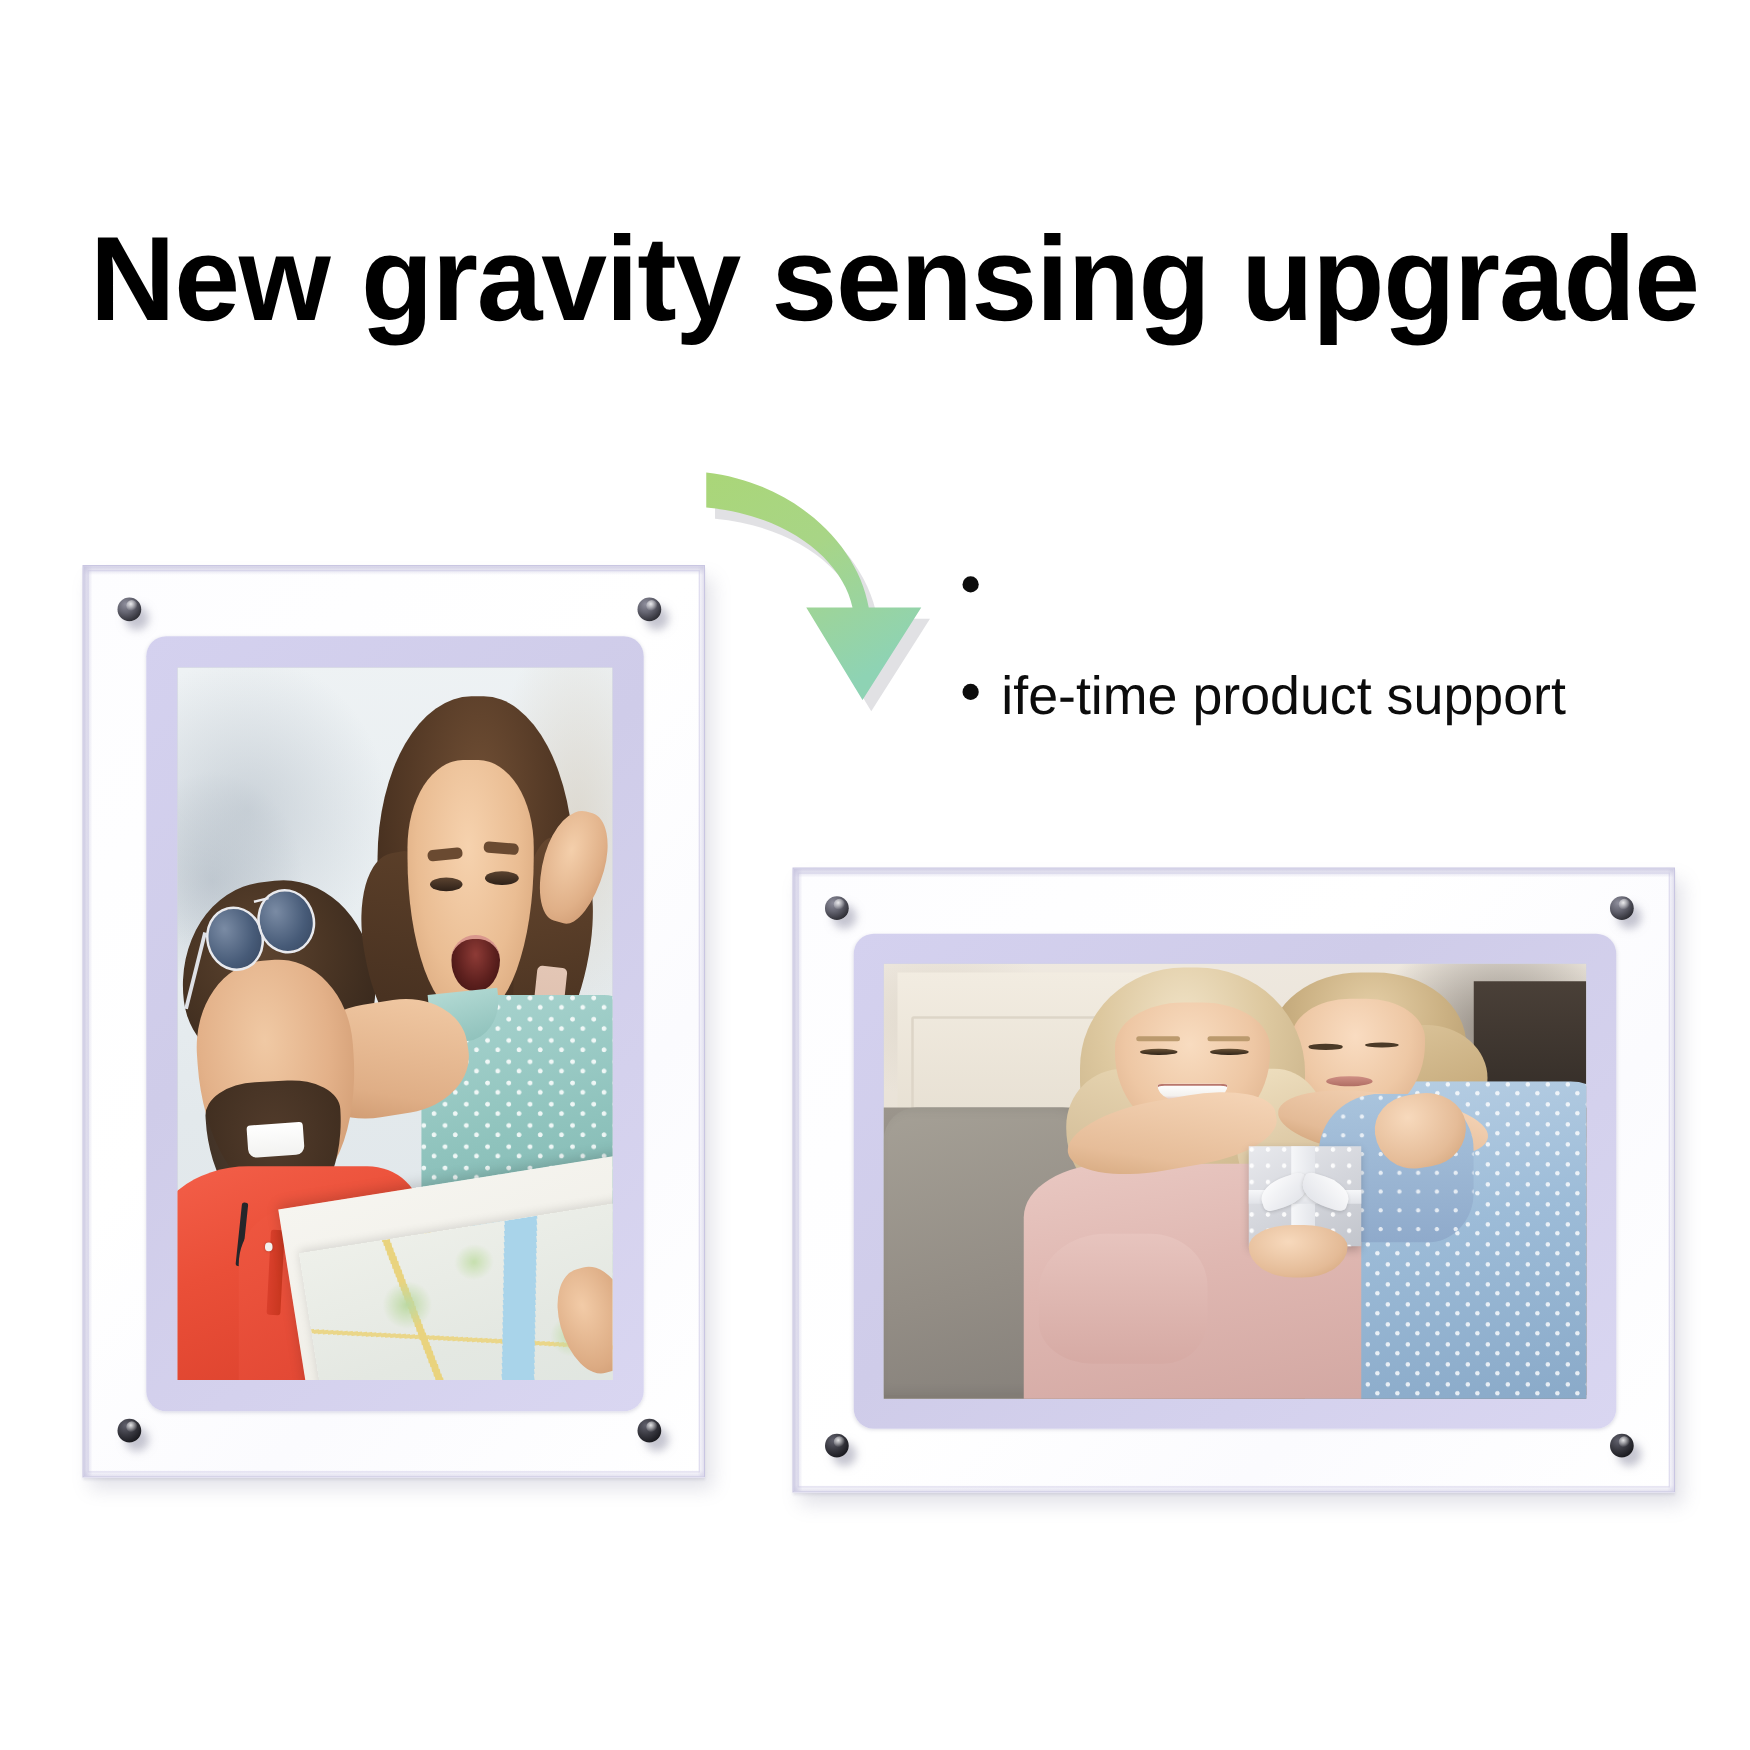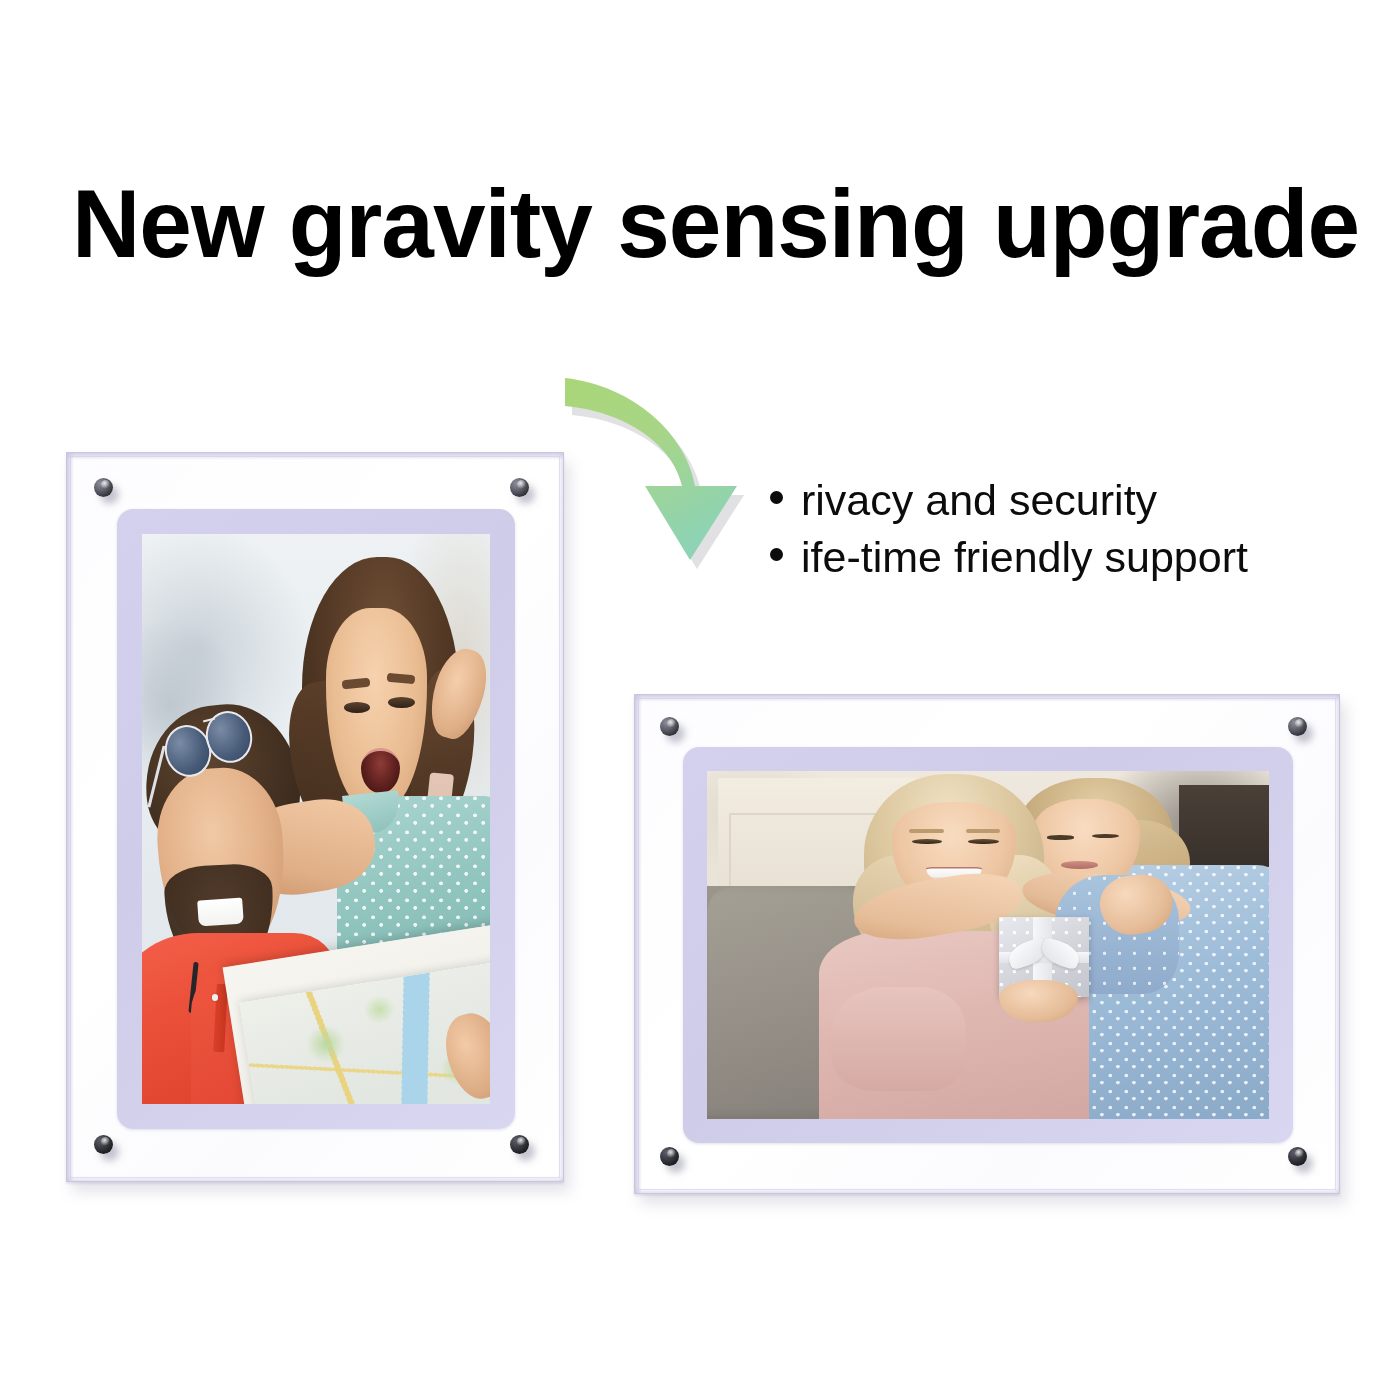--- a/index.html
+++ b/index.html
@@ -474,25 +474,24 @@
              L 142 200
              L 97 126
              L 134 126
              C 126 88, 82 52, 17 46
              Z" fill="url(#arrowGrad)"></path>
   </svg>
 
   <div id="features">
     <div class="feature-row">
       <span class="feature-bullet"></span>
-      <span class="feature-label">rivacy and security</span>
     </div>
     <div class="feature-row">
       <span class="feature-bullet"></span>
-      <span class="feature-label">ife-time friendly support</span>
+      <span class="feature-label">ife-time product support</span>
     </div>
   </div>
 
   <div class="frame" style="left:634px; top:694px; width:706px; height:500px;">
     <div class="frame-edge"></div>
 
     <div class="screw" style="left:25px;  top:22px;"></div>
     <div class="screw" style="left:653px; top:22px;"></div>
     <div class="screw dark" style="left:25px;  top:452px;"></div>
     <div class="screw dark" style="left:653px; top:452px;"></div>

